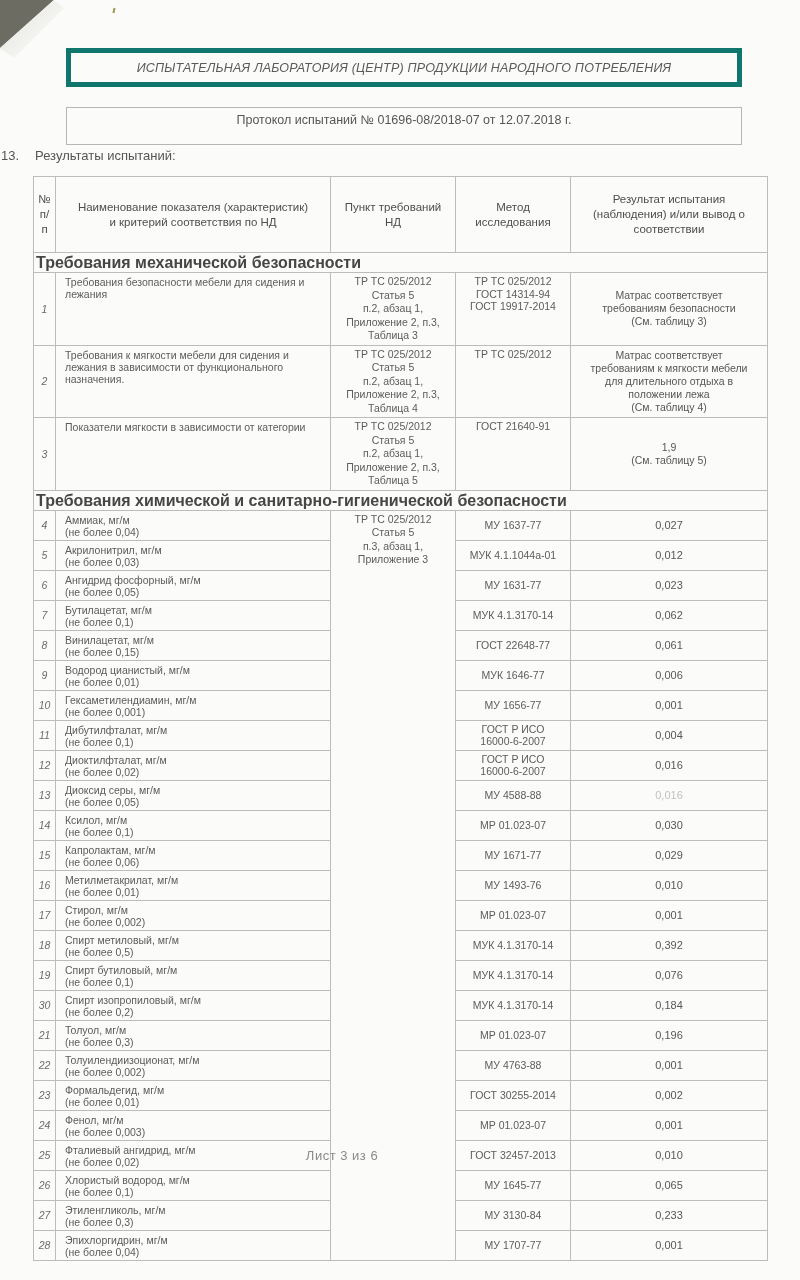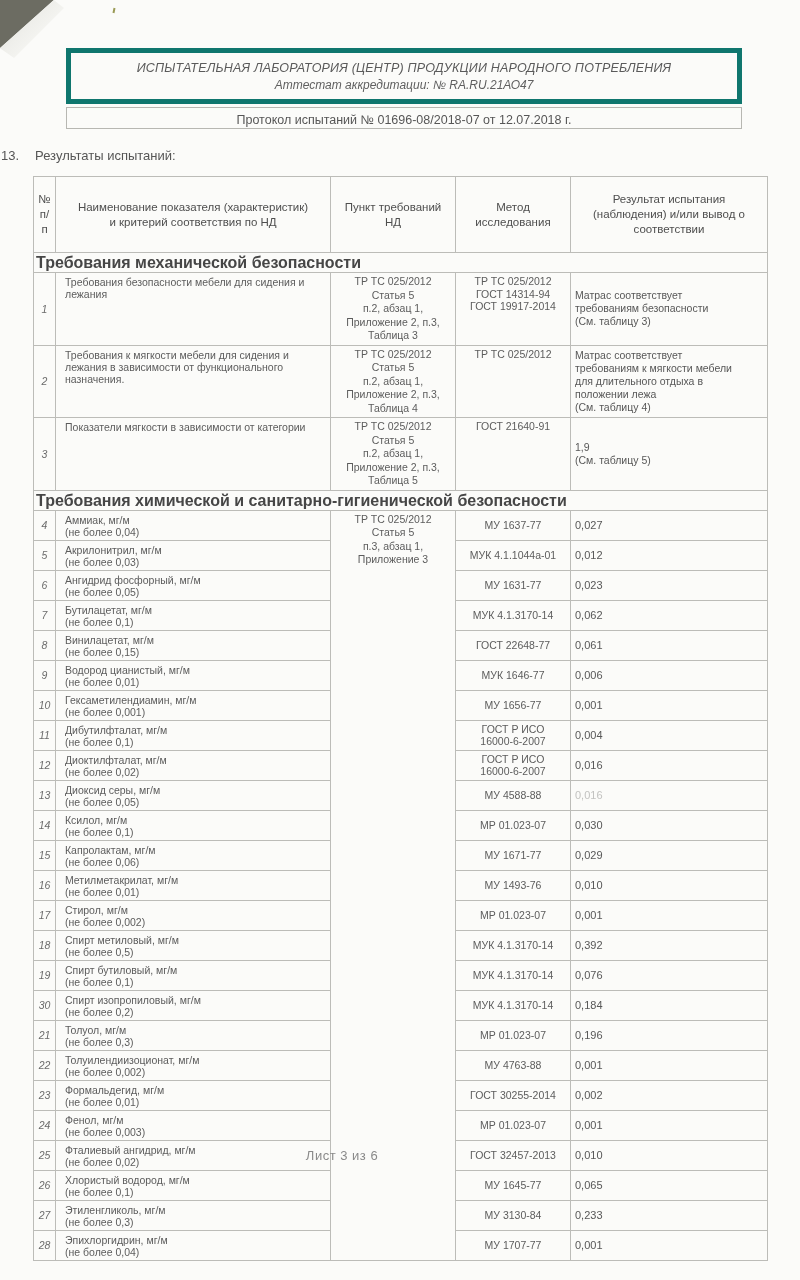--- a/index.html
+++ b/index.html
@@ -22,21 +22,21 @@
   .header-box{
     position:absolute;left:66px;top:48px;width:676px;
     border:5px solid #0f766e;
     padding:7px 10px 6px 10px;box-sizing:border-box;
     text-align:center;
   }
   .lab-line{font-style:italic;font-size:12.5px;line-height:16px;color:#5a5a5a;letter-spacing:.2px;}
   .accred-line{font-style:italic;font-size:12px;line-height:16px;color:#5f5f5f;margin-top:1px;}
 
   .protocol-box{
-    position:absolute;left:66px;top:107px;width:676px;height:22px;
+    position:absolute;left:66px;top:107px;width:676px;height:38px;
     border:1px solid #b7b7b2;box-sizing:border-box;
     text-align:center;font-size:12.5px;line-height:24px;color:#565656;
   }
 
   .results-heading{position:absolute;left:1px;top:148px;font-size:13px;color:#555;}
   .results-heading .num{margin-right:16px;}
 
   table.results{
     position:absolute;left:33px;top:176px;width:734px;
     border-collapse:collapse;table-layout:fixed;
@@ -53,21 +53,21 @@
   }
   td.sec-title{
     border-left:1px solid #bcbcb8;border-right:1px solid #bcbcb8;
     font-weight:bold;font-size:16px;color:#464646;
     height:16px;padding:1px 2px 0 2px;vertical-align:middle;white-space:nowrap;
   }
   .c-num{font-style:italic;font-size:10.5px;color:#6b6b6b;text-align:center;vertical-align:middle;padding:0 1px;}
   .c-name{font-size:10.5px;line-height:12px;text-align:left;vertical-align:top;padding:3px 6px 2px 9px;color:#5c5c5c;}
   .c-req{font-size:10.5px;line-height:13.5px;text-align:center;vertical-align:top;padding:2px 2px;color:#5c5c5c;}
   .c-method{font-size:10.5px;line-height:12.5px;text-align:center;padding:2px 2px;color:#5c5c5c;}
-  .c-result{font-size:10.5px;line-height:13px;vertical-align:middle;padding:2px 4px;color:#575757;}
+  .c-result{font-size:10.5px;line-height:13px;text-align:center;vertical-align:middle;padding:2px 4px;color:#575757;}
   tr.mech td{height:66px;}
   tr.mech .c-method{vertical-align:top;}
   tr.chem td{height:25px;}
   tr.chem.tall td{height:29px;}
   tr.chem .c-method{vertical-align:middle;}
   tr.chem .c-result{font-size:11px;}
   td.faded{color:#c2c2c0;}
 
   .page-footer{
     position:absolute;left:0;top:1148px;width:684px;
@@ -76,21 +76,20 @@
 </style>
 </head>
 <body>
 
 <div class="fold-dark"></div>
 <div class="fold-page"></div>
 <div class="speck"></div>
 
 <div class="header-box">
   <div class="lab-line">ИСПЫТАТЕЛЬНАЯ ЛАБОРАТОРИЯ (ЦЕНТР) ПРОДУКЦИИ НАРОДНОГО ПОТРЕБЛЕНИЯ</div>
-  <div class="accred-line">Аттестат аккредитации: № RA.RU.21АО47</div>
 </div>
 
 <div class="protocol-box">
   <span>Протокол испытаний № 01696-08/2018-07 от 12.07.2018 г.</span>
 </div>
 
 <div class="results-heading">
   <span class="num">13.</span><span>Результаты испытаний:</span>
 </div>
 

